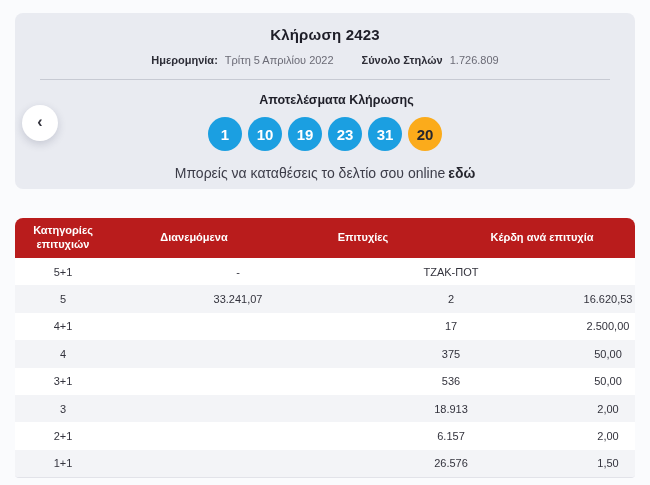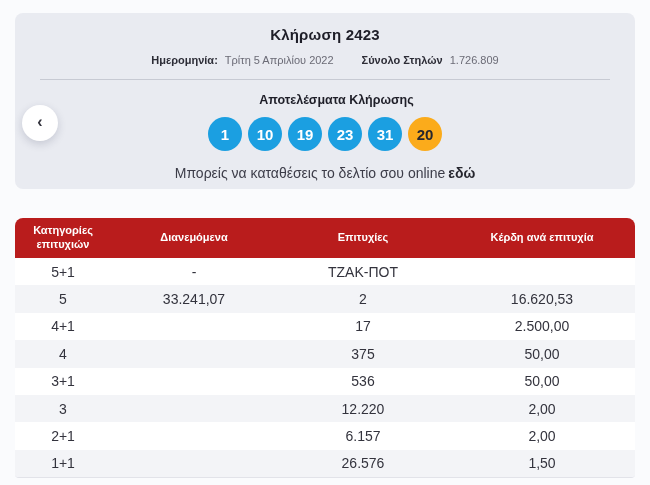--- a/index.html
+++ b/index.html
@@ -124,23 +124,24 @@
   .t-head .th {
     text-align: center;
     line-height: 1.25;
     padding: 0 6px;
   }
   .t-body .t-row {
     display: grid;
     grid-template-columns: 96px 166px 172px 1fr;
     height: 27.4px;
     align-items: center;
-    font-size: 14px;
+    font-size: 11px;
     color: #33333d;
     background: #ffffff;
+    gap: 44px;
   }
   .t-body .t-row:nth-child(even) { background: #f3f4f7; }
   .t-body .td { text-align: center; }
 </style>
 </head>
 <body>
 
 <section class="draw-card">
   <h1 class="draw-title">Κλήρωση 2423</h1>
 
@@ -210,21 +211,21 @@
       </div>
       <div class="t-row">
         <div class="td">3+1</div>
         <div class="td"></div>
         <div class="td">536</div>
         <div class="td">50,00</div>
       </div>
       <div class="t-row">
         <div class="td">3</div>
         <div class="td"></div>
-        <div class="td">12.220</div>
+        <div class="td">18.913</div>
         <div class="td">2,00</div>
       </div>
       <div class="t-row">
         <div class="td">2+1</div>
         <div class="td"></div>
         <div class="td">6.157</div>
         <div class="td">2,00</div>
       </div>
       <div class="t-row">
         <div class="td">1+1</div>

